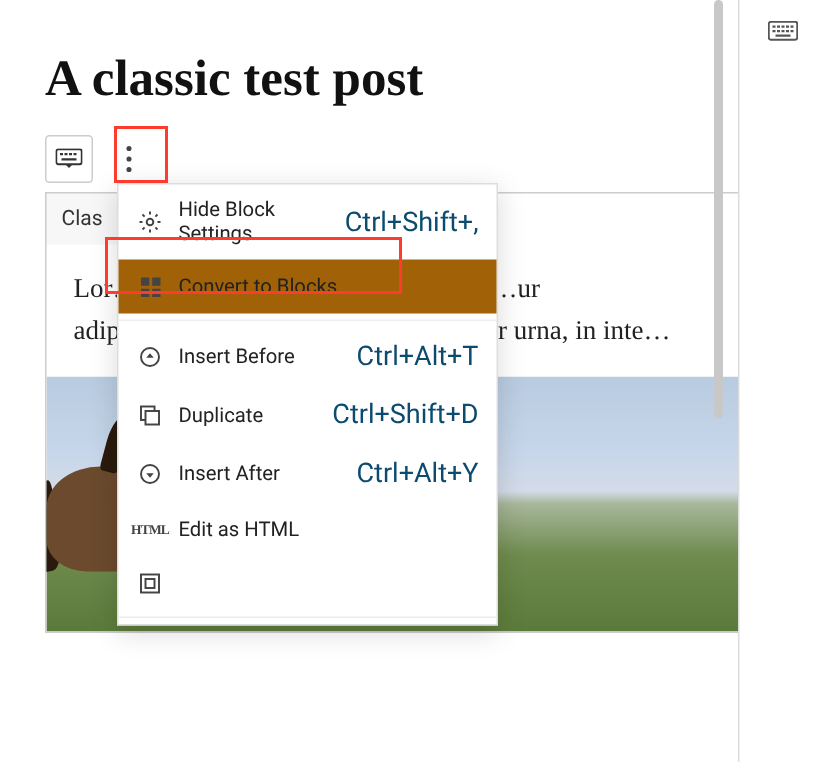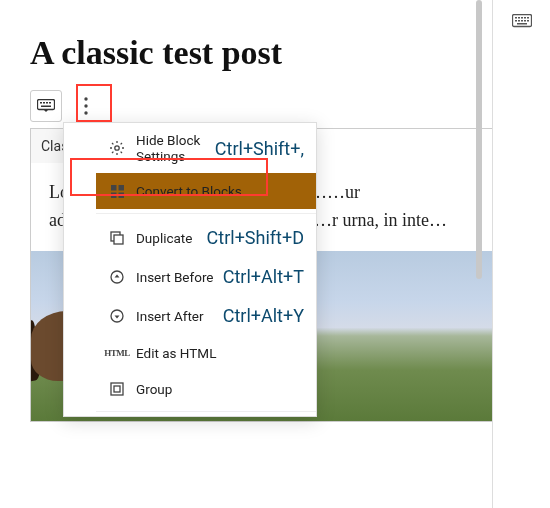--- a/index.html
+++ b/index.html
@@ -17,21 +17,21 @@
     .img-area { margin-top: 16px; height: 170px; position: relative; overflow: hidden; }
     .sky { position: absolute; inset: 0; background: linear-gradient(#b8cbe0 0%, #c7d6ea 30%, #d4dbe8 45%, #a7b79a 50%, #6f8b4e 70%, #5b7a3a 100%); }
     .horse { position: absolute; bottom: 0; width: 120px; height: 150px; }
     .horse.h1 { left: -20px; }
     .horse.h2 { left: 170px; }
     .horse .body { position: absolute; bottom: 40px; left: 20px; width: 90px; height: 70px; background: #6b4a2e; border-radius: 40% 40% 30% 30%; }
     .horse .neck { position: absolute; bottom: 80px; left: 65px; width: 35px; height: 55px; background: #6b4a2e; border-radius: 20px 20px 10px 10px; transform: rotate(10deg); }
     .horse .head { position: absolute; bottom: 110px; left: 75px; width: 40px; height: 25px; background: #5e3f26; border-radius: 15px 20px 20px 10px; transform: rotate(-10deg); }
     .horse .mane { position: absolute; bottom: 105px; left: 60px; width: 18px; height: 40px; background: #2a1a0d; border-radius: 50% 10% 50% 10%; transform: rotate(15deg); }
     .horse .tail { position: absolute; bottom: 40px; left: 10px; width: 18px; height: 60px; background: #2a1a0d; border-radius: 50% 10% 50% 10%; transform: rotate(-10deg); }
-    .menu { position: absolute; left: 63px; top: 122px; width: 254px; background: #fff; border: 1px solid #ddd; box-shadow: 0 4px 18px rgba(0,0,0,0.15); z-index: 40; padding-left: 32px; }
+    .menu { position: absolute; left: 78px; top: 122px; width: 254px; background: #fff; border: 1px solid #ddd; box-shadow: 0 4px 18px rgba(0,0,0,0.15); z-index: 40; }
     .menu-item { display: flex; align-items: center; padding: 9px 12px; font-size: 13.5px; color: #222; cursor: pointer; position: relative; }
     .menu-item.hovered { background: #a16207; }
     .menu-item .mi-icon { width: 18px; height: 18px; margin-right: 10px; display: flex; align-items: center; justify-content: center; color: #444; flex-shrink: 0; }
     .menu-item .mi-label { flex: 1; }
     .menu-item .mi-shortcut { font-size: 18px; color: #0c4a6e; }
     .menu-sep { height: 1px; background: #eee; margin: 4px 0; }
     .right-scroll { position: absolute; right: 68px; top: 0; width: 6px; height: 55%; background: #c8c8c8; border-radius: 3px; }
     .right-panel { position: absolute; right: 0; top: 0; width: 58px; height: 100%; border-left: 1px solid #ddd; background: #fff; }
     .right-panel .kb-icon { position: absolute; top: 14px; right: 18px; color: #555; }
     svg { display: block; }
@@ -109,36 +109,36 @@
           <rect x="1" y="8.5" width="5.5" height="5.5" fill="currentColor"></rect>
           <rect x="8.5" y="8.5" width="5.5" height="5.5" fill="currentColor"></rect>
         </svg>
       </span>
       <span class="mi-label">Convert to Blocks</span>
     </div>
     <div class="menu-sep"></div>
     <div class="menu-item">
       <span class="mi-icon">
         <svg width="16" height="16" viewBox="0 0 16 16">
+          <circle cx="8" cy="8" r="6" fill="none" stroke="currentColor" stroke-width="1.3"></circle>
+          <path d="M8 5.5 L5.5 8.5 L10.5 8.5 Z" fill="currentColor"></path>
+        </svg>
+      </span>
+      <span class="mi-label">Insert Before</span>
+      <span class="mi-shortcut">Ctrl+Alt+T</span>
+    </div>
+    <div class="menu-item">
+      <span class="mi-icon">
+        <svg width="16" height="16" viewBox="0 0 16 16">
           <rect x="2" y="2" width="9" height="9" fill="none" stroke="currentColor" stroke-width="1.3"></rect>
           <rect x="5" y="5" width="9" height="9" fill="#fff" stroke="currentColor" stroke-width="1.3"></rect>
         </svg>
       </span>
       <span class="mi-label">Duplicate</span>
       <span class="mi-shortcut">Ctrl+Shift+D</span>
-    </div>
-    <div class="menu-item">
-      <span class="mi-icon">
-        <svg width="16" height="16" viewBox="0 0 16 16">
-          <circle cx="8" cy="8" r="6" fill="none" stroke="currentColor" stroke-width="1.3"></circle>
-          <path d="M8 5.5 L5.5 8.5 L10.5 8.5 Z" fill="currentColor"></path>
-        </svg>
-      </span>
-      <span class="mi-label">Insert Before</span>
-      <span class="mi-shortcut">Ctrl+Alt+T</span>
     </div>
     <div class="menu-item">
       <span class="mi-icon">
         <svg width="16" height="16" viewBox="0 0 16 16">
           <circle cx="8" cy="8" r="6" fill="none" stroke="currentColor" stroke-width="1.3"></circle>
           <path d="M8 10.5 L5.5 7.5 L10.5 7.5 Z" fill="currentColor"></path>
         </svg>
       </span>
       <span class="mi-label">Insert After</span>
       <span class="mi-shortcut">Ctrl+Alt+Y</span>
@@ -149,21 +149,20 @@
       </span>
       <span class="mi-label">Edit as HTML</span>
     </div>
     <div class="menu-item">
       <span class="mi-icon">
         <svg width="16" height="16" viewBox="0 0 16 16">
           <rect x="2" y="2" width="12" height="12" fill="none" stroke="currentColor" stroke-width="1.3"></rect>
           <rect x="5" y="5" width="6" height="6" fill="none" stroke="currentColor" stroke-width="1.3"></rect>
         </svg>
       </span>
-      <span class="mi-label">Group</span>
     </div>
     <div class="menu-sep"></div>
   </div>
 
 <div class="right-scroll"></div>
 <div class="right-panel">
   <span class="kb-icon">
     <svg width="20" height="14" viewBox="0 0 20 14">
         <rect x="0.5" y="0.5" width="19" height="12" rx="1.5" fill="none" stroke="currentColor" stroke-width="1.3"></rect>
         <rect x="3" y="3" width="2" height="1.5" fill="currentColor"></rect>

